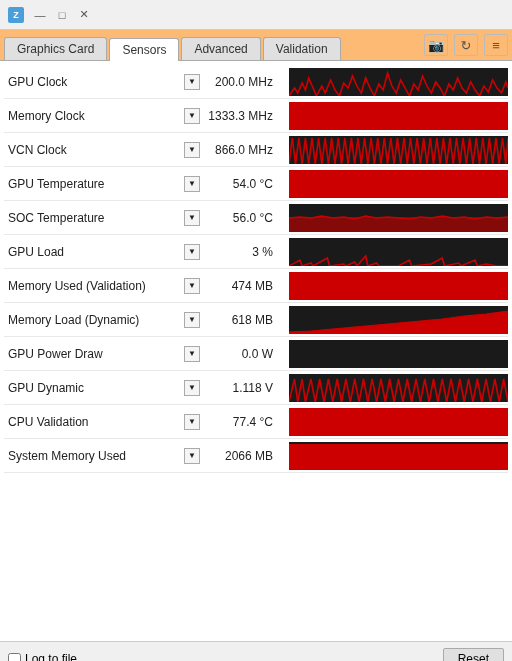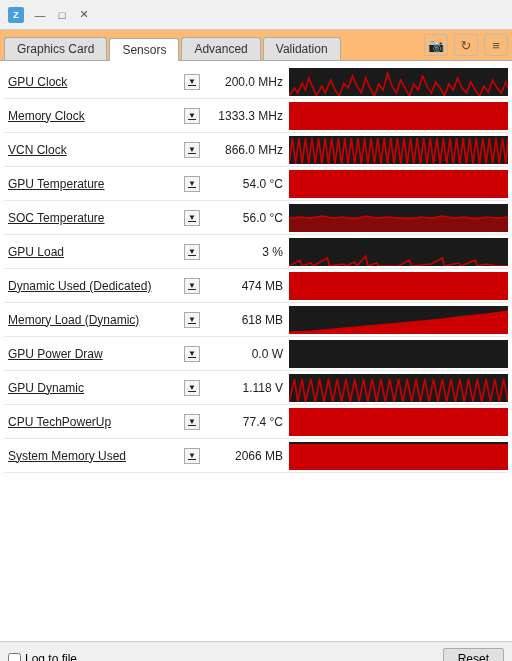--- a/index.html
+++ b/index.html
@@ -116,40 +116,39 @@
       border-bottom: 1px solid #e8e8e8;
     }
     .sensor-name {
       width: 200px;
       min-width: 200px;
       display: flex;
       align-items: center;
       padding: 0 4px;
       font-size: 12px;
       color: #222;
-      text-decoration: underline;
     }
     .dropdown-arrow {
       width: 16px;
       height: 16px;
       border: 1px solid #aaa;
       background: #f5f5f5;
       display: flex;
       align-items: center;
       justify-content: center;
       font-size: 8px;
       margin-left: auto;
       cursor: pointer;
       flex-shrink: 0;
     }
     .sensor-value {
       width: 85px;
       min-width: 85px;
       text-align: right;
-      padding-right: 6px;
+      padding-right: 16px;
       font-size: 12px;
       color: #222;
     }
     .sensor-graph {
       flex: 1;
       height: 28px;
       background: #1a1a1a;
       position: relative;
       overflow: hidden;
     }
@@ -292,21 +291,21 @@
     <div class="sensor-graph">
       <svg class="graph-svg" viewBox="0 0 200 28" preserveAspectRatio="none" xmlns="http://www.w3.org/2000/svg">
         <rect width="200" height="28" fill="#1a1a1a"></rect>
         <polyline fill="none" stroke="#cc0000" stroke-width="1.5" points="0,28 10,22 12,28 20,25 22,28 35,20 37,28 50,26 52,28 60,24 62,28 70,18 72,28 80,25 82,28 100,28 110,22 112,28 130,26 140,20 142,28 155,25 157,28 170,22 172,28 180,26 190,28 200,28"></polyline>
       </svg>
     </div>
   </div>
 
   <div class="sensor-row">
     <div class="sensor-name">
-      <span>Dynamic Used (Dedicated)</span>
+      <span>Memory Used (Validation)</span>
       <div class="dropdown-arrow">▼</div>
     </div>
     <div class="sensor-value">474 MB</div>
     <div class="sensor-graph">
       <svg class="graph-svg" viewBox="0 0 200 28" preserveAspectRatio="none" xmlns="http://www.w3.org/2000/svg">
         <rect width="200" height="28" fill="#1a1a1a"></rect>
         <rect x="0" y="0" width="200" height="28" fill="#cc0000"></rect>
       </svg>
     </div>
   </div>
@@ -347,21 +346,21 @@
     <div class="sensor-graph">
       <svg class="graph-svg" viewBox="0 0 200 28" preserveAspectRatio="none" xmlns="http://www.w3.org/2000/svg">
         <rect width="200" height="28" fill="#1a1a1a"></rect>
         <polyline fill="none" stroke="#cc0000" stroke-width="1.5" points="0,28 5,5 8,28 12,5 15,28 20,5 24,28 28,5 32,28 36,5 40,28 44,5 48,28 52,5 56,28 60,5 64,28 68,5 72,28 76,5 80,28 84,5 88,28 92,5 96,28 100,5 104,28 108,5 112,28 116,5 120,28 124,5 128,28 132,5 136,28 140,5 144,28 148,5 152,28 156,5 160,28 164,5 168,28 172,5 176,28 180,5 184,28 188,5 192,28 196,5 200,28"></polyline>
       </svg>
     </div>
   </div>
 
   <div class="sensor-row">
     <div class="sensor-name">
-      <span>CPU TechPowerUp</span>
+      <span>CPU Validation</span>
       <div class="dropdown-arrow">▼</div>
     </div>
     <div class="sensor-value">77.4 °C</div>
     <div class="sensor-graph">
       <svg class="graph-svg" viewBox="0 0 200 28" preserveAspectRatio="none" xmlns="http://www.w3.org/2000/svg">
         <rect width="200" height="28" fill="#1a1a1a"></rect>
         <rect x="0" y="0" width="200" height="28" fill="#cc0000"></rect>
       </svg>
     </div>
   </div>

